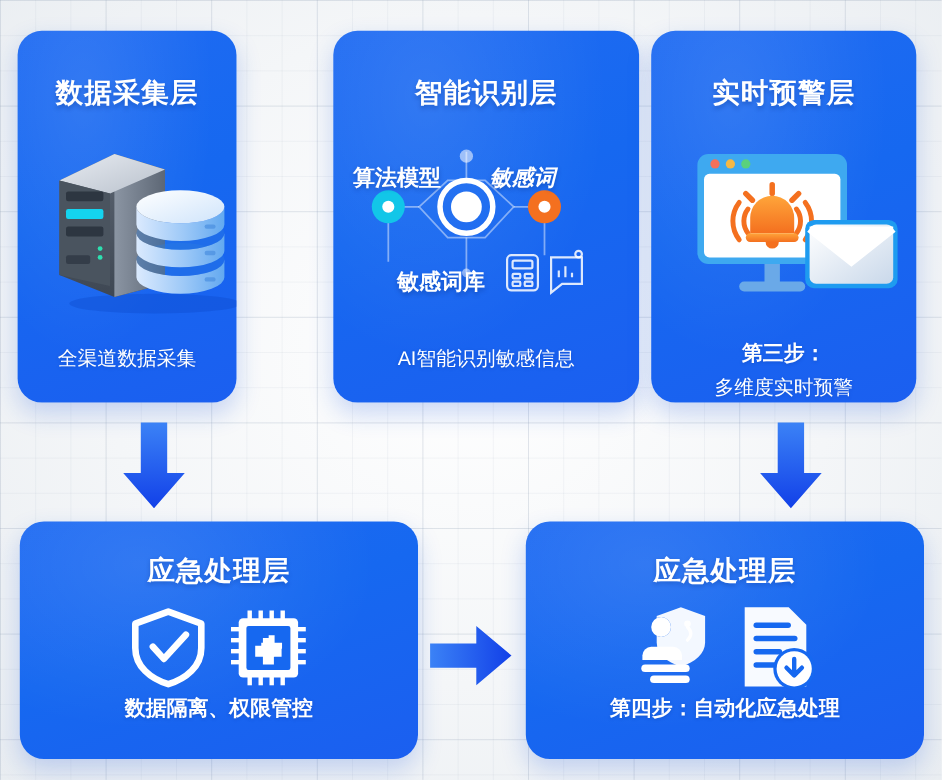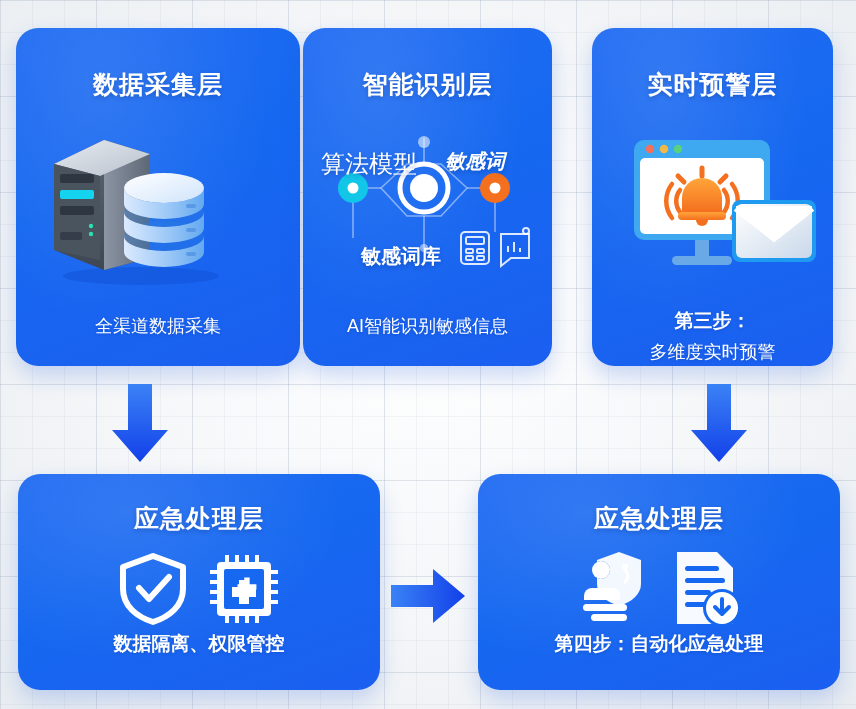--- a/index.html
+++ b/index.html
@@ -47,22 +47,22 @@
   .card-caption {
     position: absolute; left: 0; right: 0;
     text-align: center;
     z-index: 3;
   }
   .cap-step { font-size: 19px; font-weight: 700; text-shadow: 0 1px 3px rgba(0,40,120,0.25); }
   .cap-desc { font-size: 18px; font-weight: 500; margin-top: 6px; text-shadow: 0 1px 3px rgba(0,40,120,0.25); }
   .cap-one  { font-size: 19px; font-weight: 600; text-shadow: 0 1px 3px rgba(0,40,120,0.25); }
 
   
-  #card-collect  { left: 16px;  top: 28px;  width: 284px; height: 338px; }
-  #card-identify { left: 303px; top: 28px;  width: 249px; height: 338px; }
+  #card-collect  { left: 16px;  top: 28px;  width: 199px; height: 338px; }
+  #card-identify { left: 303px; top: 28px;  width: 278px; height: 338px; }
   #card-alert    { left: 592px; top: 28px;  width: 241px; height: 338px; }
   #card-isolate  { left: 18px;  top: 474px; width: 362px; height: 216px; }
   #card-auto     { left: 478px; top: 474px; width: 362px; height: 216px; }
 
   #card-collect  .card-title,
   #card-identify .card-title,
   #card-alert    .card-title { top: 40px; }
   #card-isolate  .card-title,
   #card-auto     .card-title { top: 28px; }
 
@@ -172,21 +172,21 @@
       <rect x="155" y="136" width="7" height="4" rx="1"></rect>
       <rect x="166" y="136" width="7" height="4" rx="1"></rect>
     </g>
     <g stroke="#ffffff" stroke-opacity="0.85" stroke-width="2" fill="none">
       <path d="M190 114 h28 v24 h-18 l-10 8 v-8 h0 z"></path>
       <path d="M197 132 v-6 M203 132 v-10 M209 132 v-4"></path>
       <circle cx="215" cy="111" r="3"></circle>
     </g>
   </svg>
 
-  <div class="art" style="left:18px; top:120px; font-size:24px; font-weight:400; text-shadow:0 2px 4px rgba(0,40,120,0.35);">算法模型</div>
+  <div class="art" style="left:18px; top:120px; font-size:20px; font-weight:700; text-shadow:0 2px 4px rgba(0,40,120,0.35);">算法模型</div>
   <div class="art" style="left:142px; top:120px; font-size:20px; font-weight:700; text-shadow:0 2px 4px rgba(0,40,120,0.35);font-style:italic;">敏感词</div>
   <div class="art" style="left:18px; top:215px; font-size:20px; font-weight:700; text-shadow:0 2px 4px rgba(0,40,120,0.35);margin-left:40px;">敏感词库</div>
 
   <div class="card-caption">
     <div class="cap-desc">AI智能识别敏感信息</div>
   </div>
 </div>
 
 <div class="card" id="card-alert">
   <div class="card-title">实时预警层</div>

